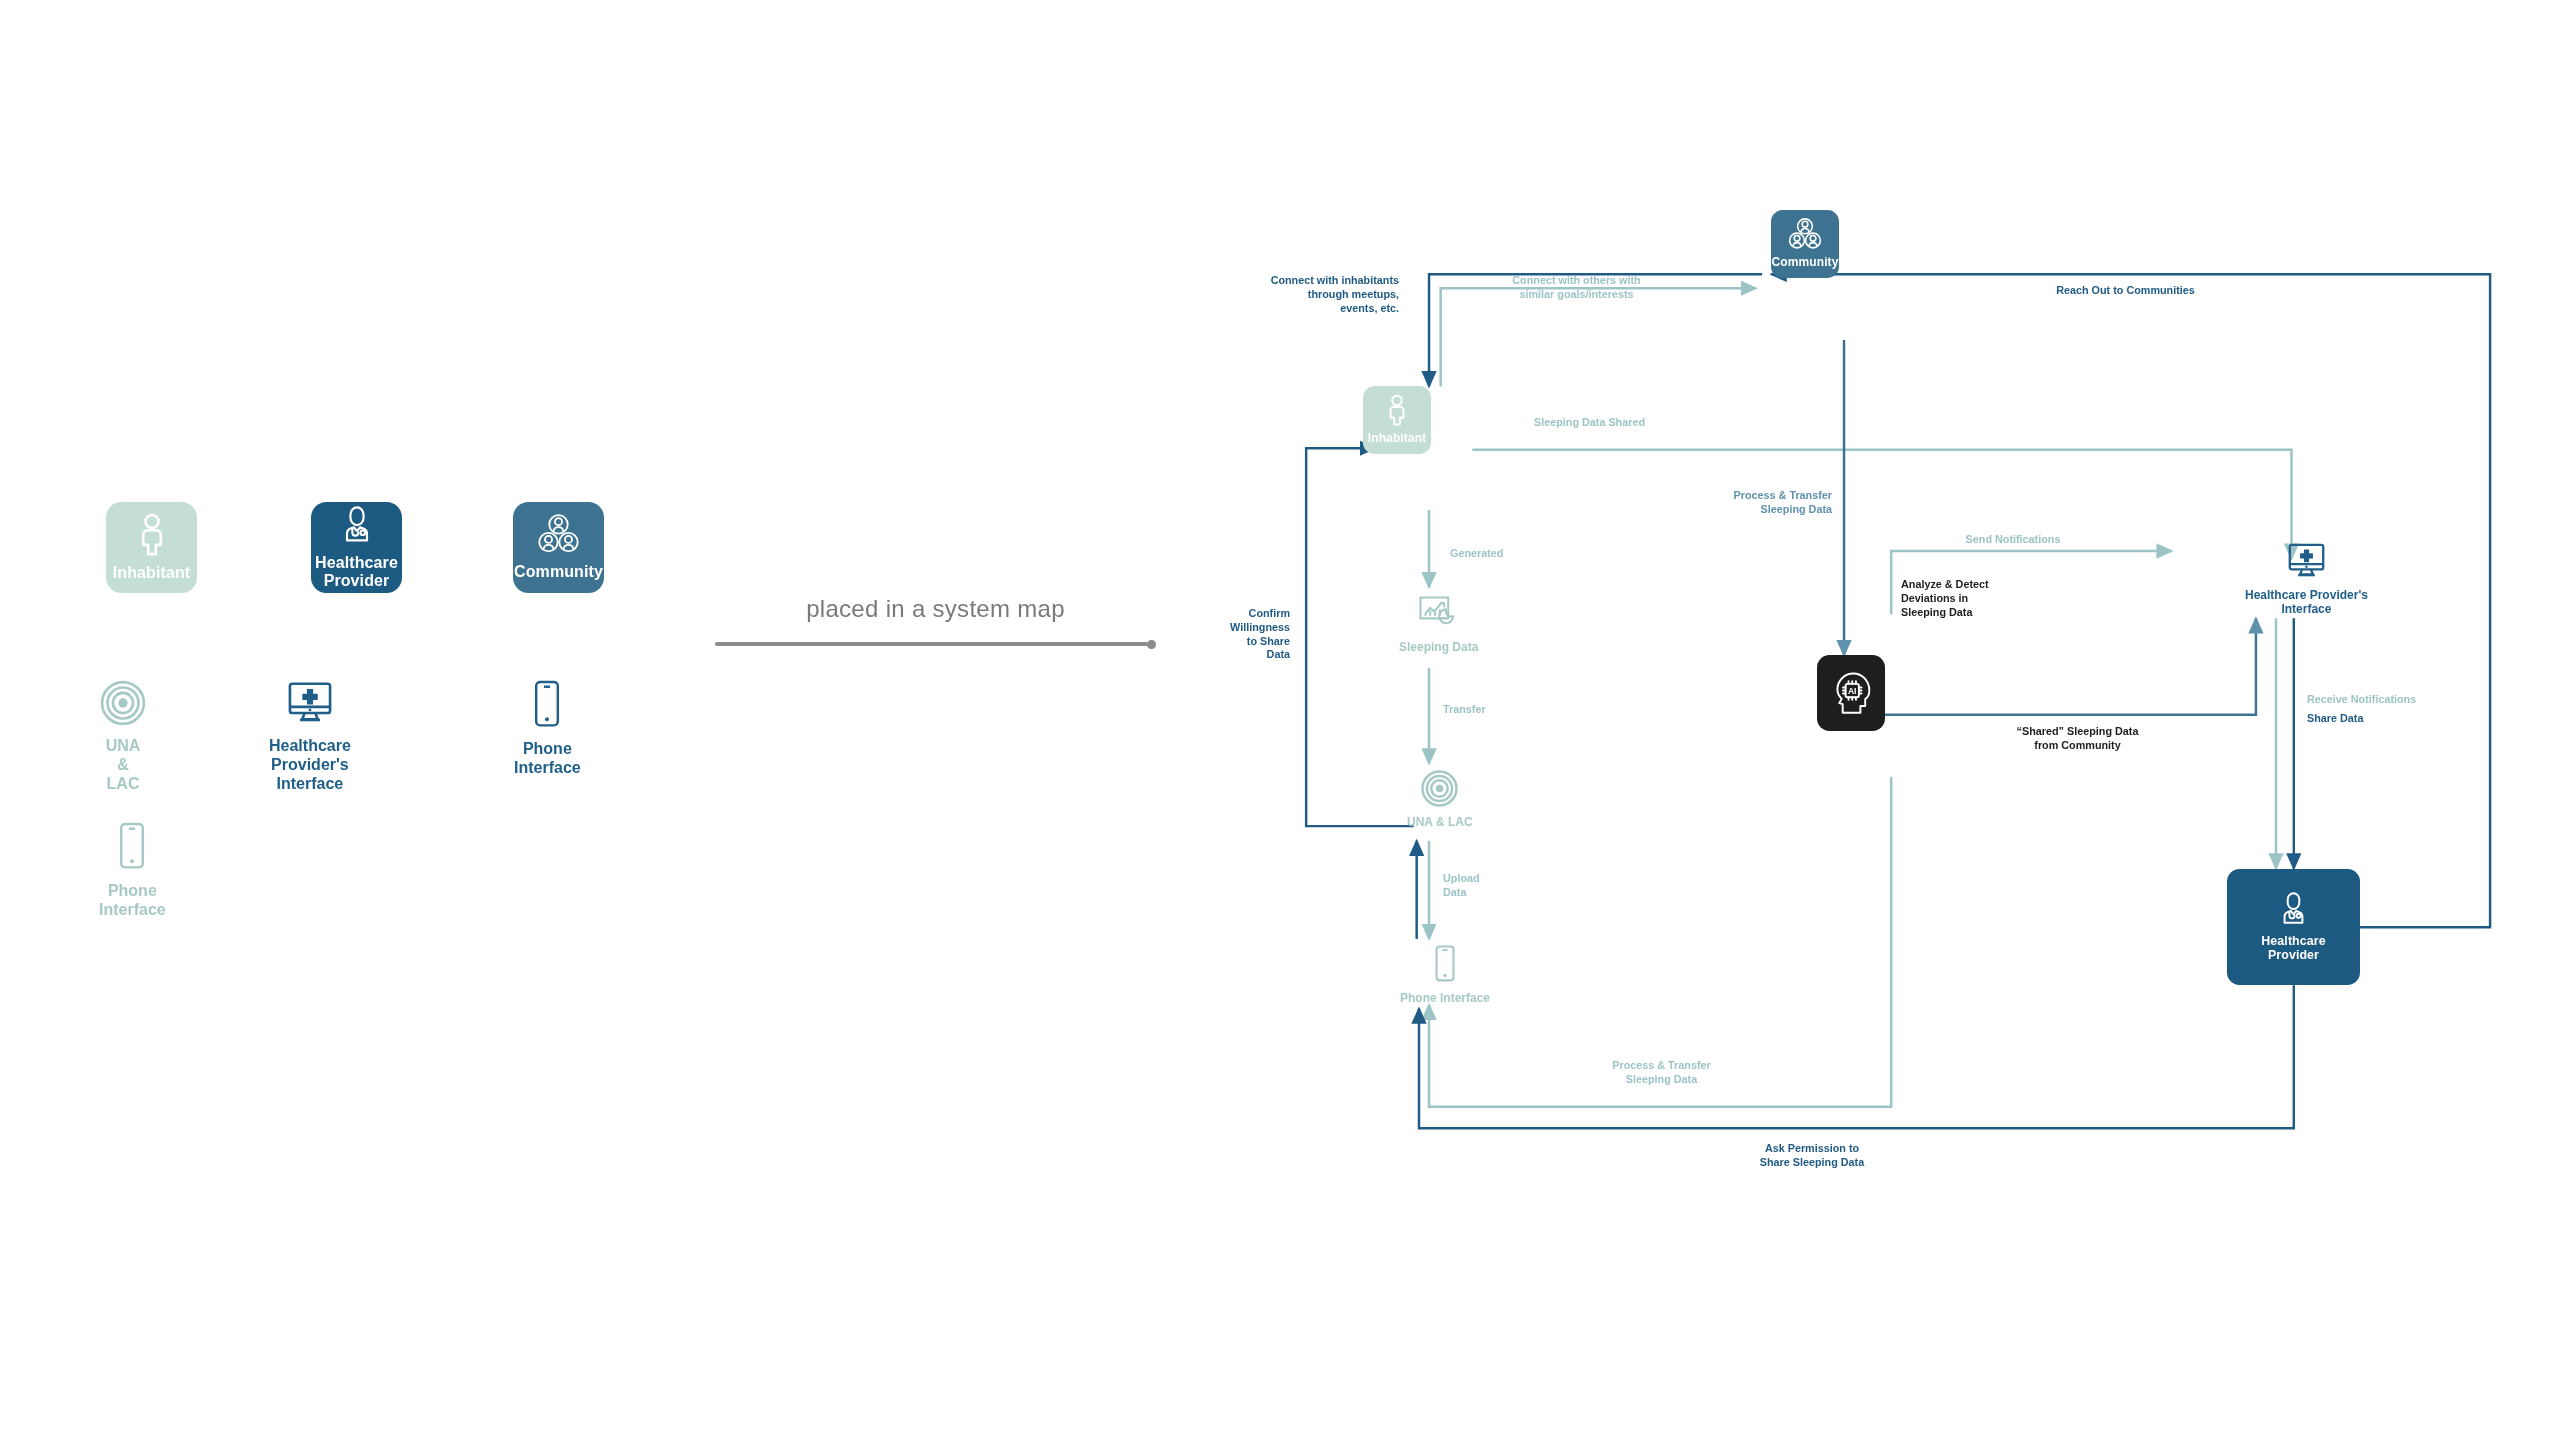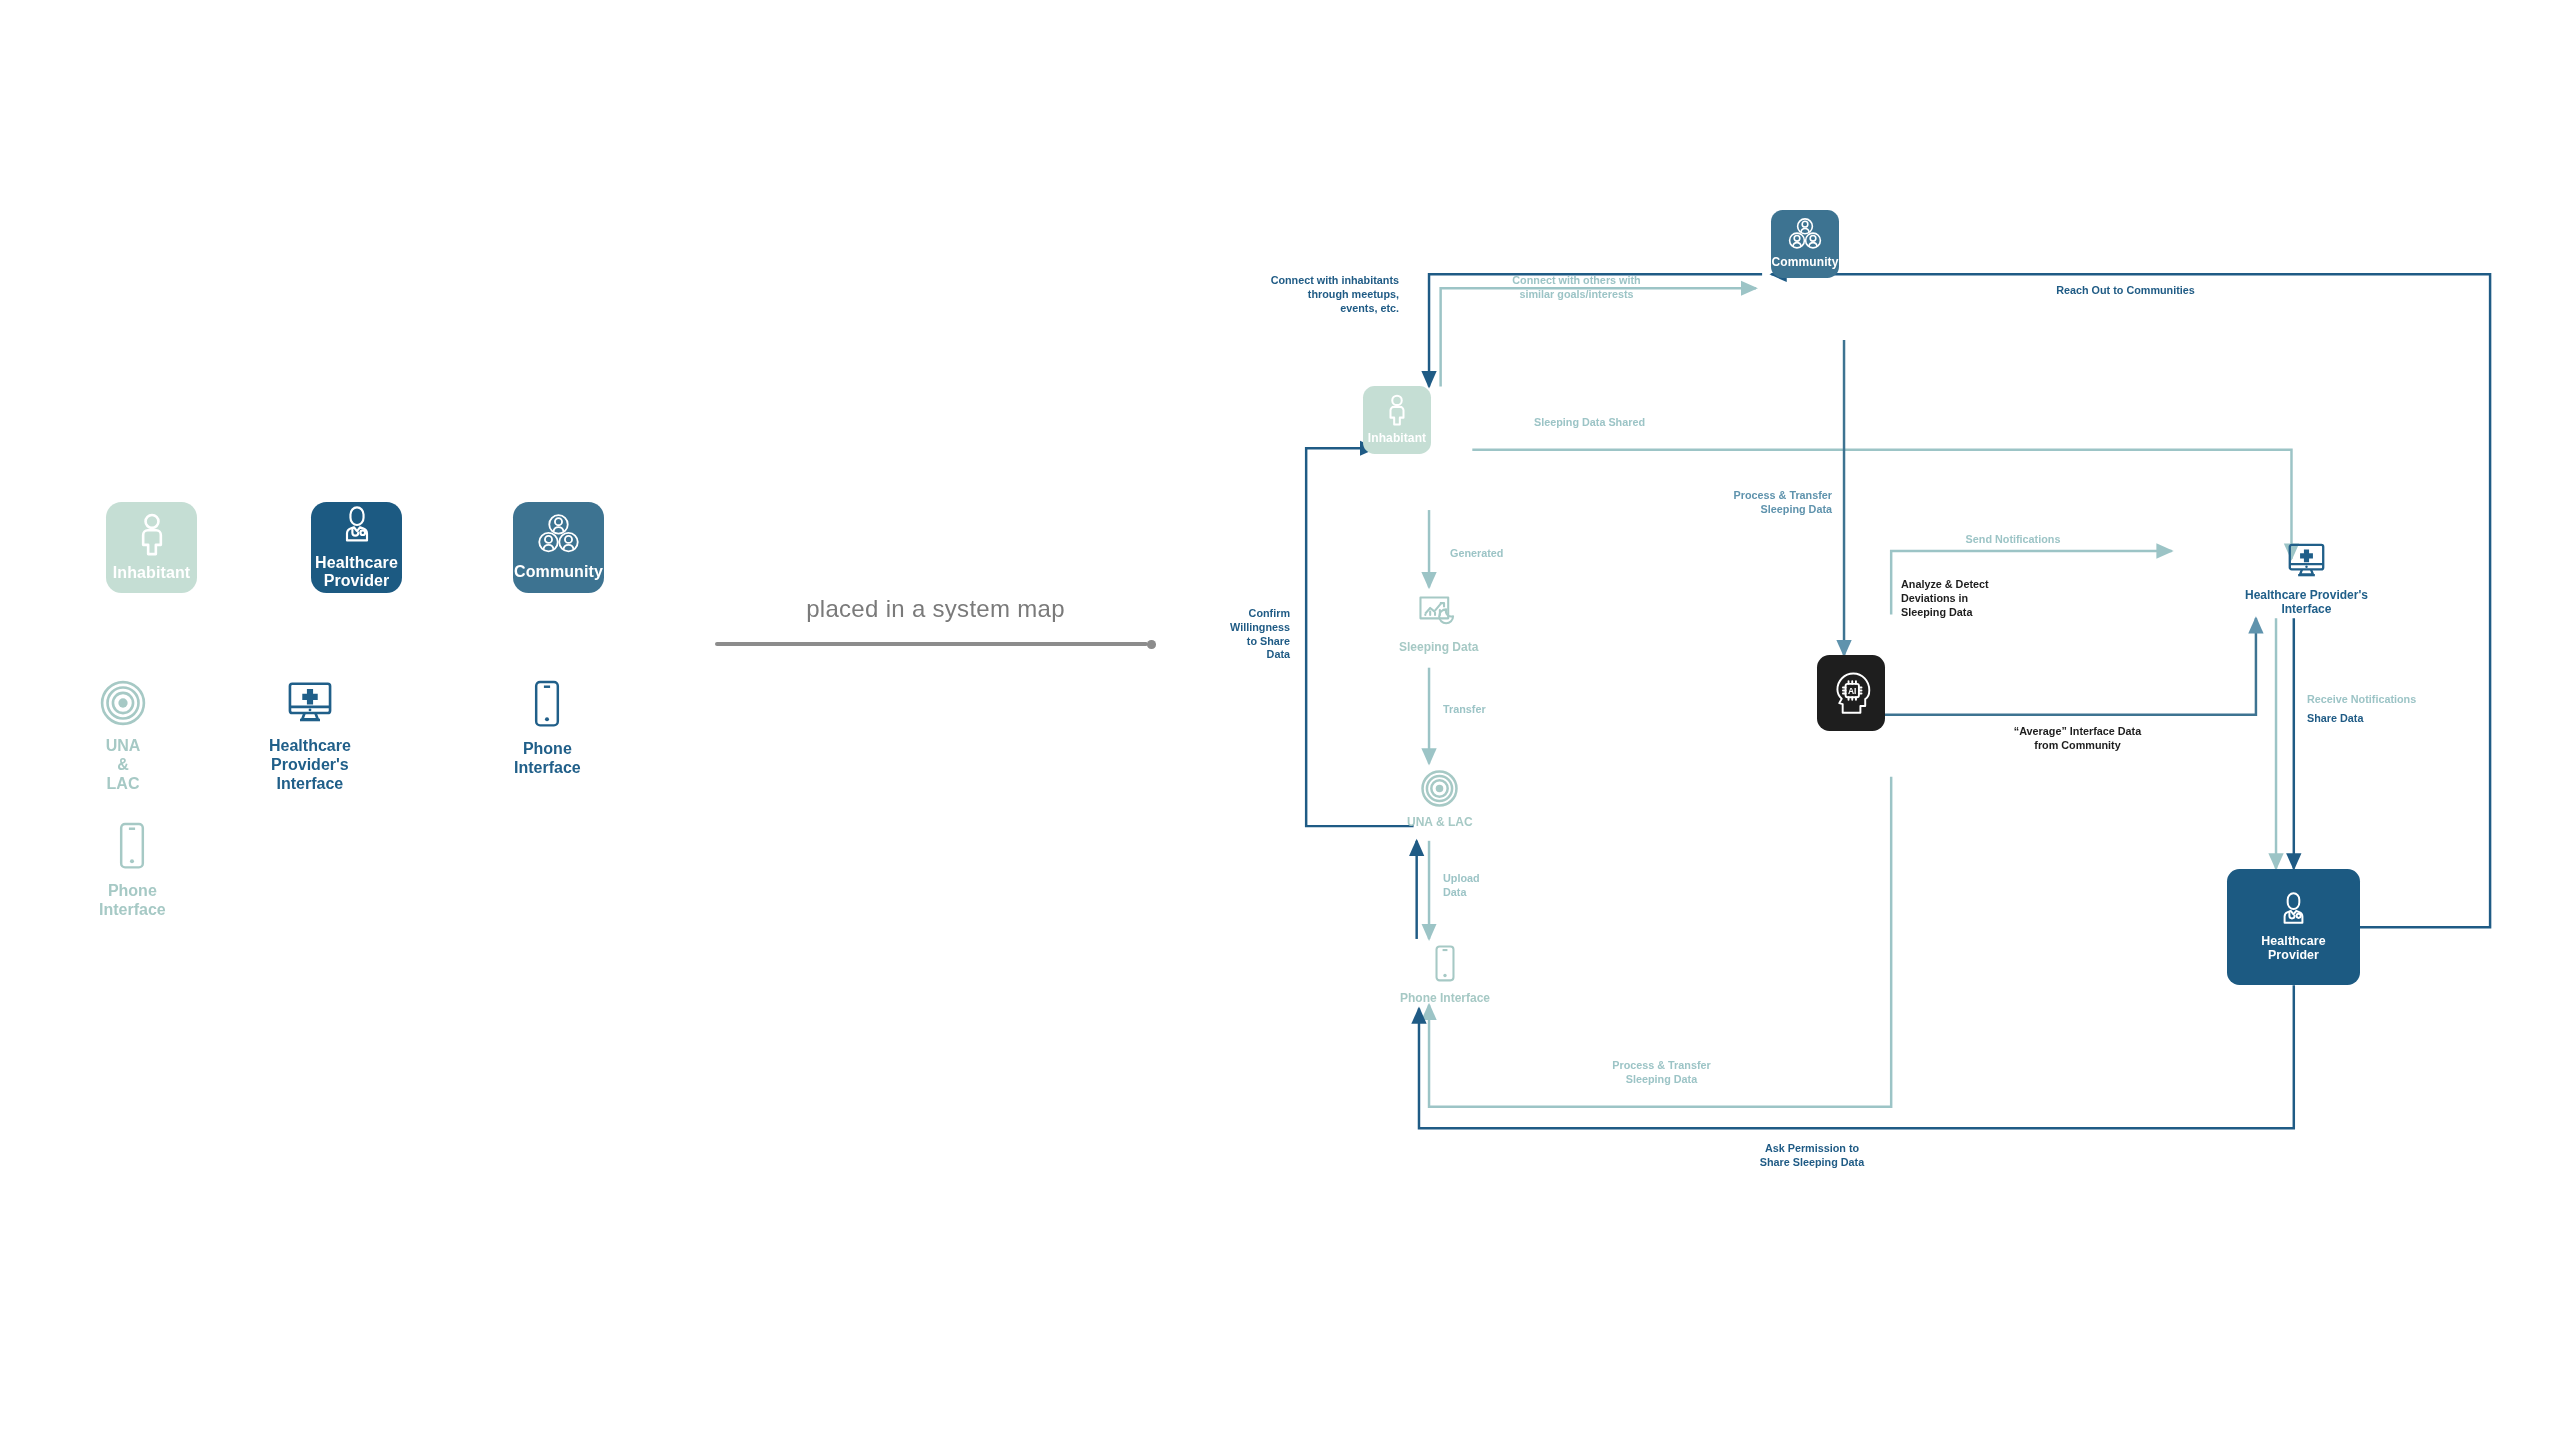--- a/index.html
+++ b/index.html
@@ -395,21 +395,21 @@
 
 <div class="elabel el-light ta-l" style="left:1443px;top:872px;width:116px;">Upload
 Data</div>
 
 <div class="elabel el-light ta-c" style="left:1924px;top:533px;width:178px;">Send Notifications</div>
 
 <div class="elabel el-dark ta-l" style="left:1901px;top:578px;width:170px;">Analyze &amp; Detect
 Deviations in
 Sleeping Data</div>
 
-<div class="elabel el-dark ta-c" style="left:1975px;top:725px;width:205px;">“Average” Interface Data
+<div class="elabel el-dark ta-c" style="left:1975px;top:725px;width:205px;">“Shared” Sleeping Data
 from Community</div>
 
 <div class="elabel el-light ta-l" style="left:2307px;top:693px;width:178px;">Receive Notifications</div>
 
 <div class="elabel el-navy ta-l" style="left:2307px;top:712px;width:155px;">Share Data</div>
 
 <div class="elabel el-light ta-c" style="left:1561px;top:1059px;width:201px;">Process &amp; Transfer
 Sleeping Data</div>
 
 <div class="elabel el-navy ta-c" style="left:1700px;top:1142px;width:224px;">Ask Permission to

